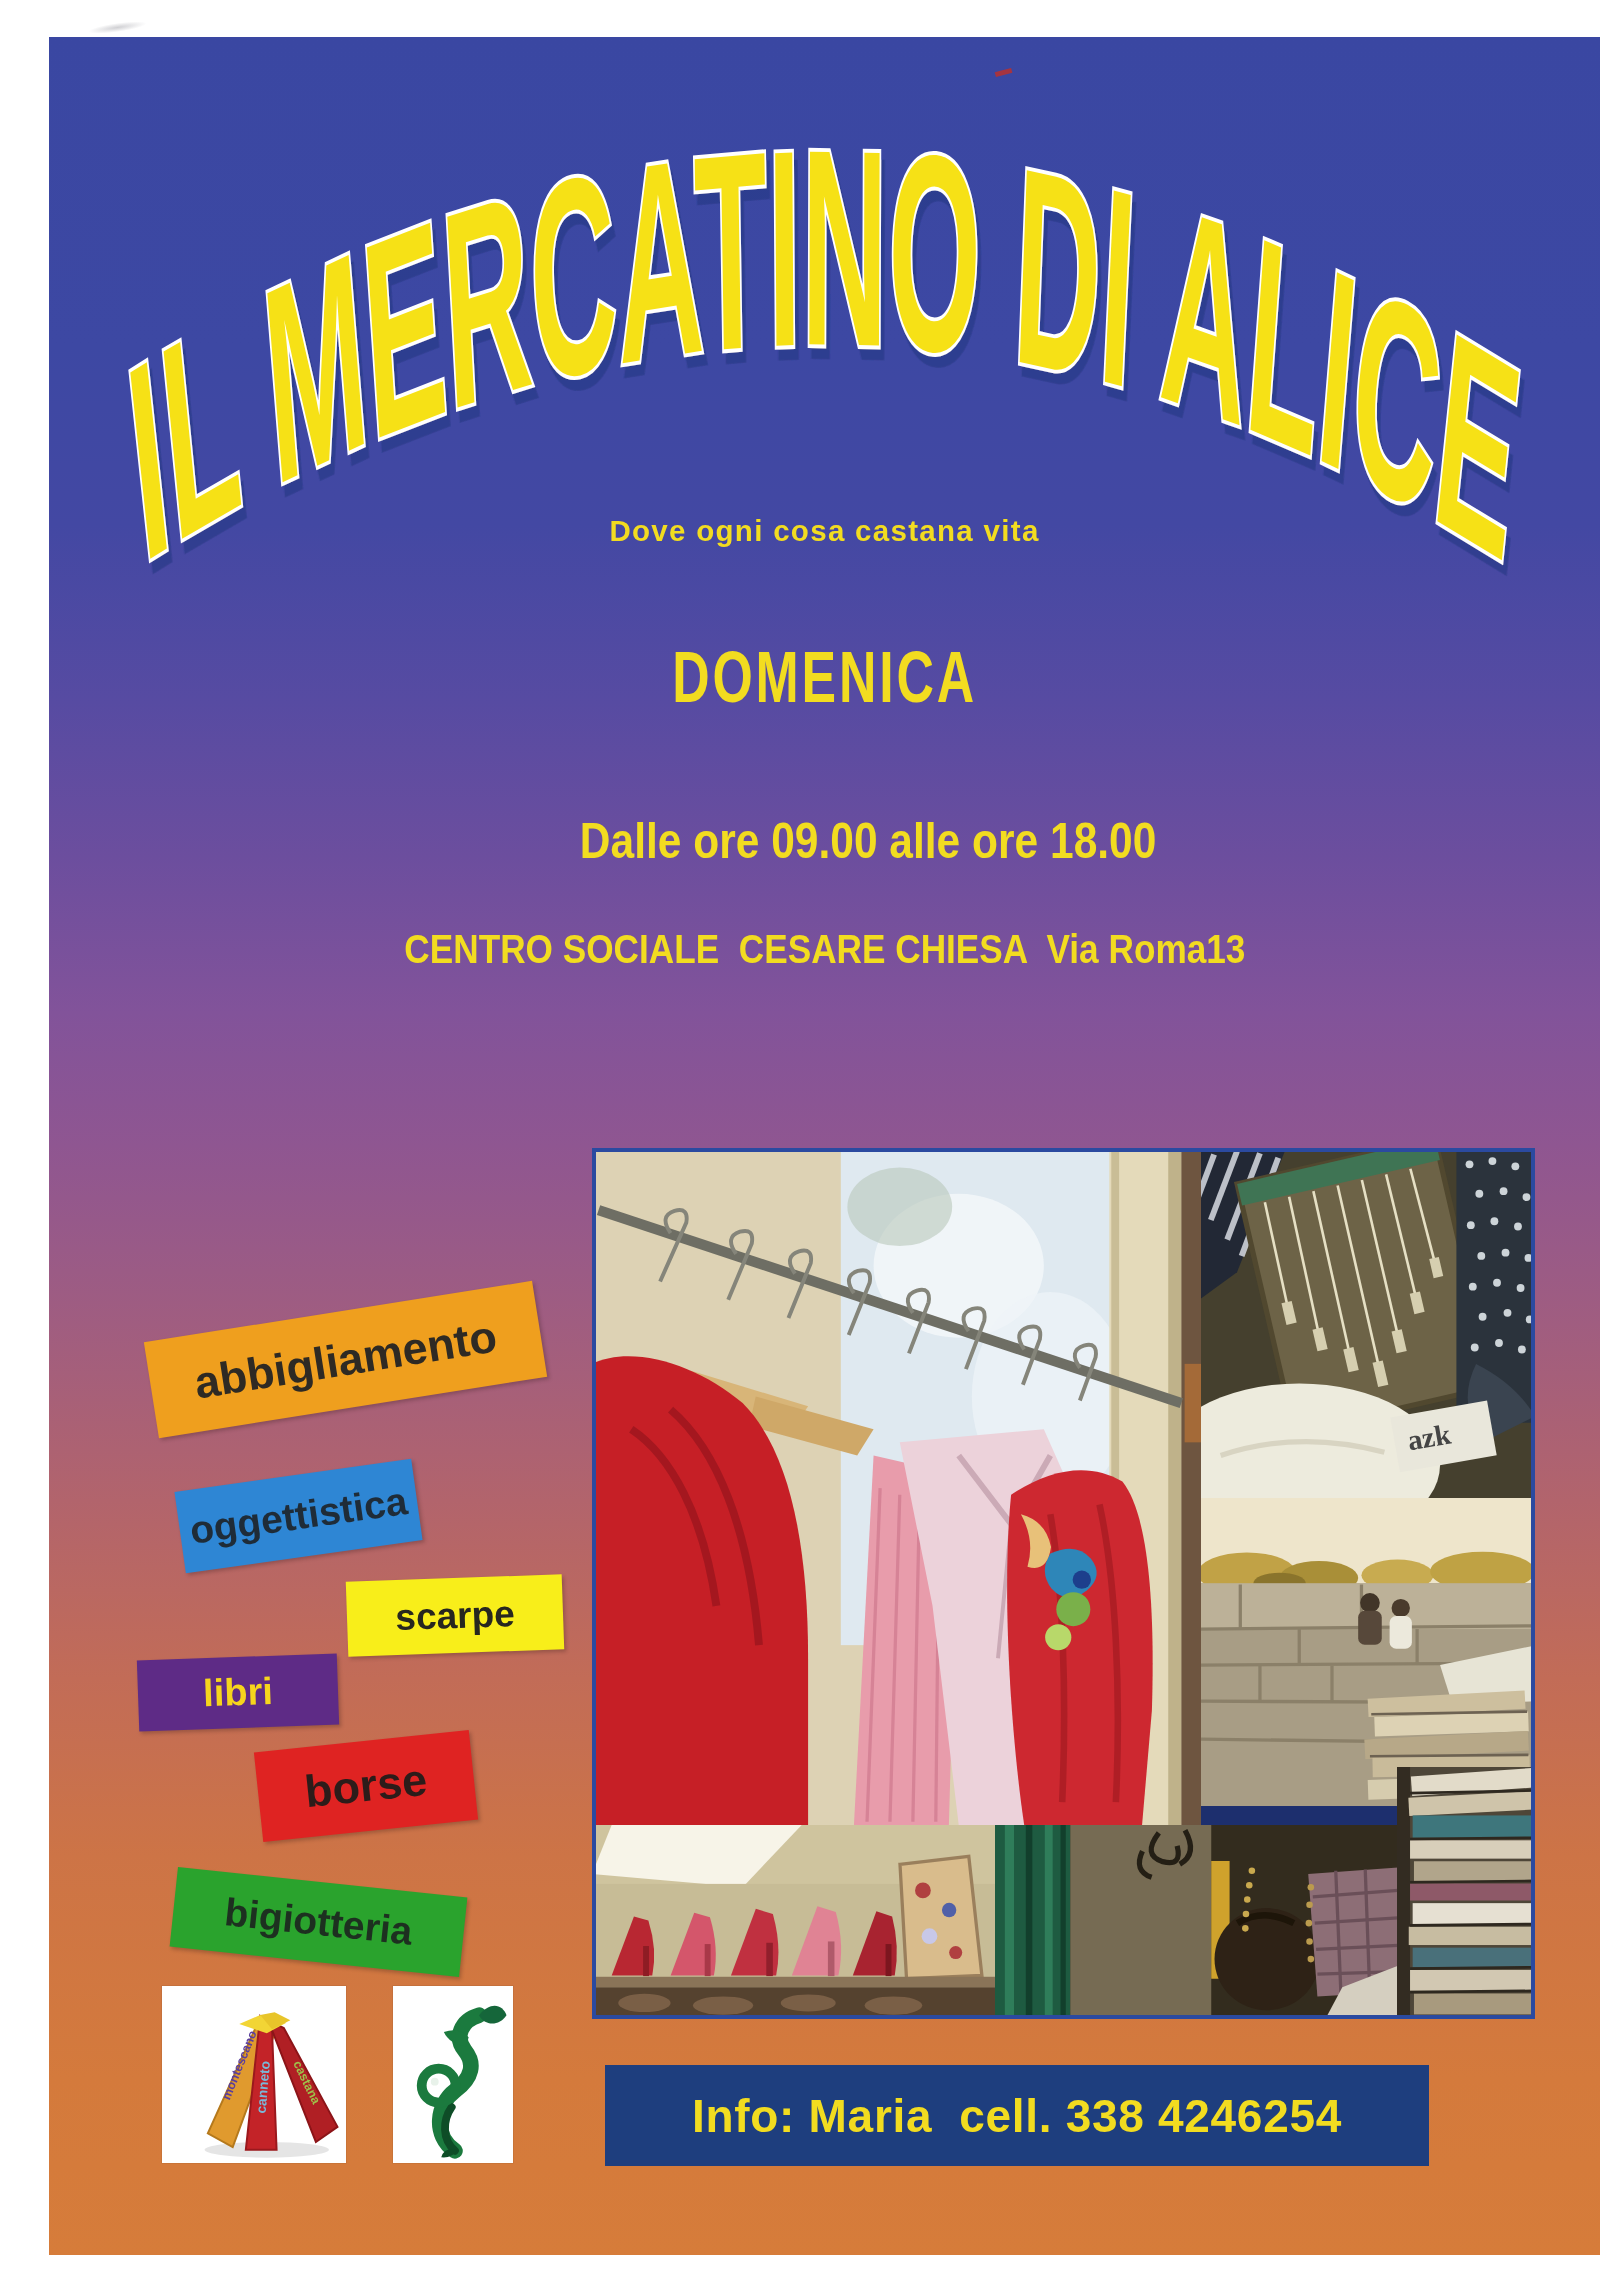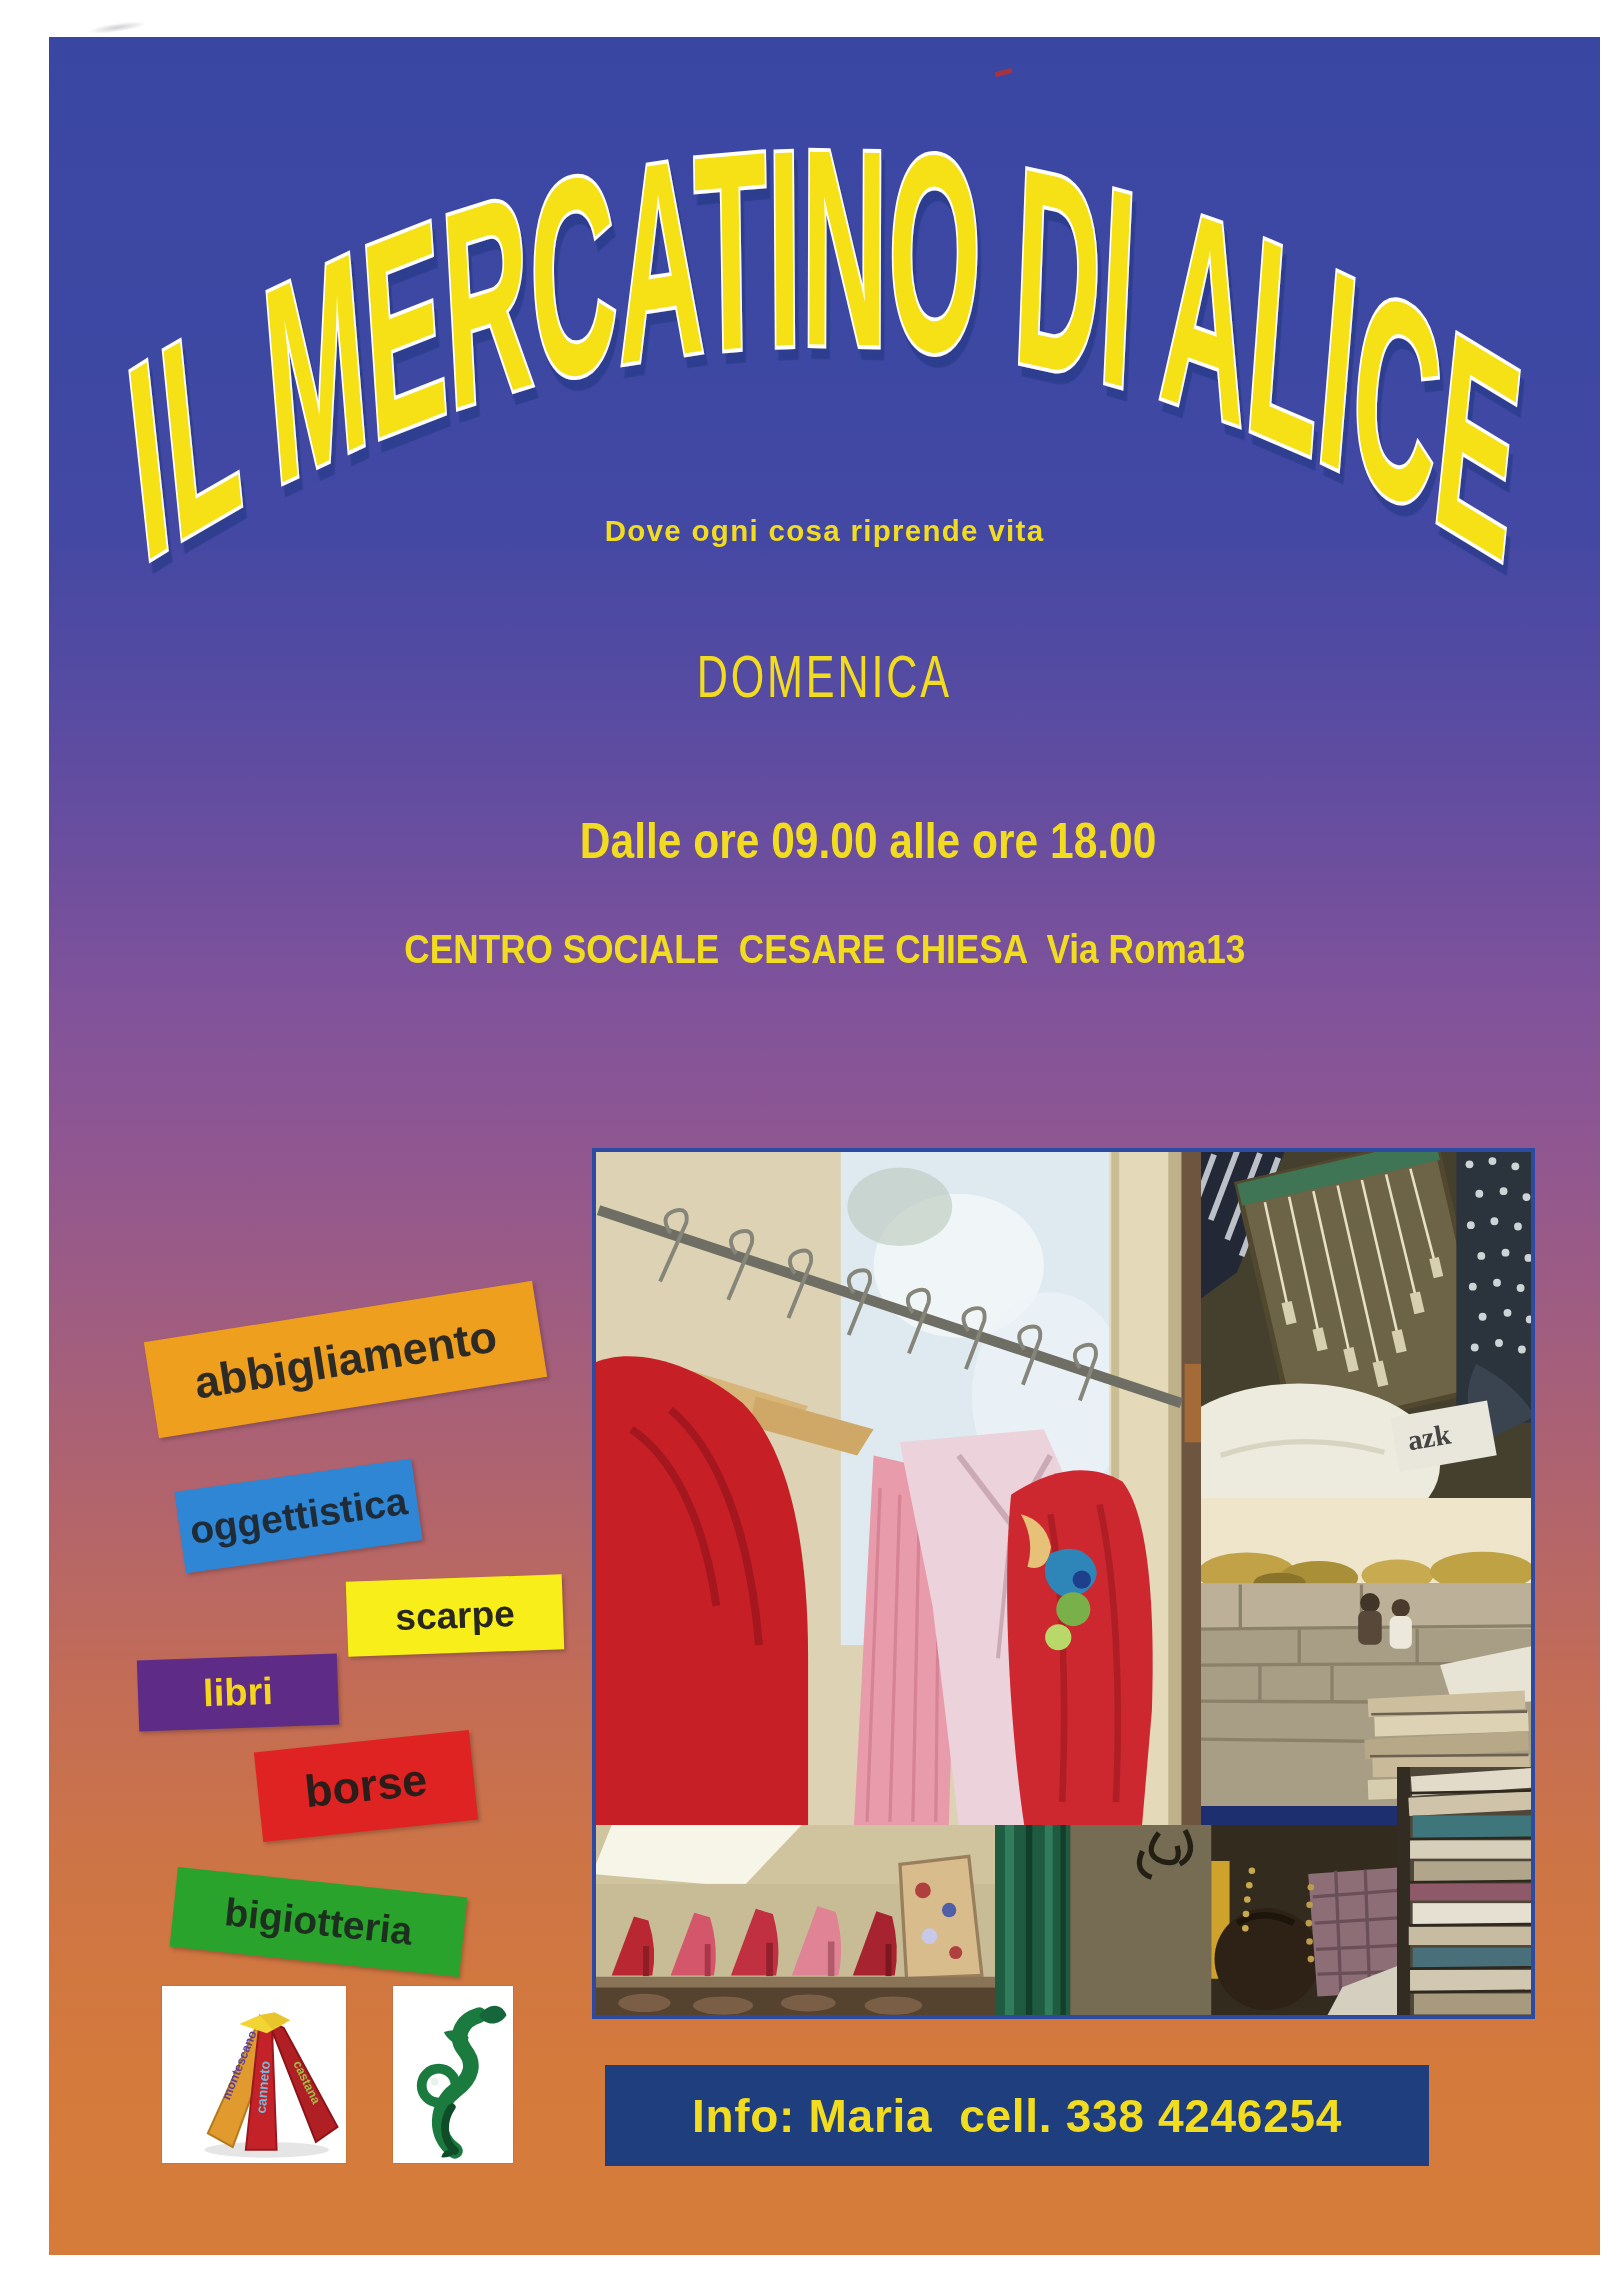--- a/index.html
+++ b/index.html
@@ -11,21 +11,21 @@
       #cd7446 82%, #d47a3c 92%, #d67c3a 100%);}
   .abs{position:absolute;}
   .centered{width:100%;text-align:center;}
   .ytext{color:var(--accent);}
   .sx{display:inline-block;transform-origin:center;}
   .prewrap{white-space:pre;}
   .title-svg{position:absolute;left:36px;top:72px;}
   .title-text{fill:var(--title-fill);stroke:#ffffff;stroke-width:8px;paint-order:stroke fill;
     font-family:"Liberation Sans",sans-serif;font-weight:bold;}
   .tagline{top:477px;font-size:29.5px;font-weight:600;letter-spacing:1.3px;}
-  .day{top:594px;font-size:60px;line-height:92px;font-weight:normal;}
+  .day{top:594px;font-size:72px;line-height:92px;font-weight:bold;}
   .day .sx{transform:scaleX(.72);letter-spacing:3.9px;}
   .date{top:670px;font-size:92px;line-height:92px;font-weight:400;}
   .date .sx{transform:scaleX(.75);}
   .hours{top:779px;font-size:50px;line-height:50px;font-weight:bold;margin-left:44px;}
   .hours .sx{transform:scaleX(.85);}
   .venue{top:887px;font-size:40px;line-height:50px;font-weight:600;}
   .venue .sx{transform:scaleX(.88);}
   .town{top:967px;font-size:92px;line-height:92px;font-weight:bold;}
   .town .sx{transform:scaleX(.79);letter-spacing:2.6px;}
   .collage{left:543px;top:1111px;width:943px;height:871px;background:#1d2f6e;}
@@ -61,21 +61,21 @@
     <g transform="scale(0.62,1.5)" filter="url(#tshadow)">
       <text class="title-text" font-size="285">
         <textPath href="#arcpath" startOffset="50%" text-anchor="middle" textLength="3400" lengthAdjust="spacingAndGlyphs">IL MERCATINO DI ALICE</textPath>
       </text>
     </g>
   </svg>
 
   <div class="abs artifact-red"></div>
 
   <div class="abs centered tagline ytext">
-    <span class="sx">Dove ogni cosa riprende vita</span>
+    <span class="sx">Dove ogni cosa castana vita</span>
   </div>
   <div class="abs centered day ytext">
     <span class="sx">DOMENICA</span>
   </div>
   <div class="abs centered hours ytext">
     <span class="sx">Dalle ore 09.00 alle ore 18.00</span>
   </div>
   <div class="abs centered venue ytext">
     <span class="sx prewrap">CENTRO SOCIALE  CESARE CHIESA  Via Roma13</span>
   </div>

